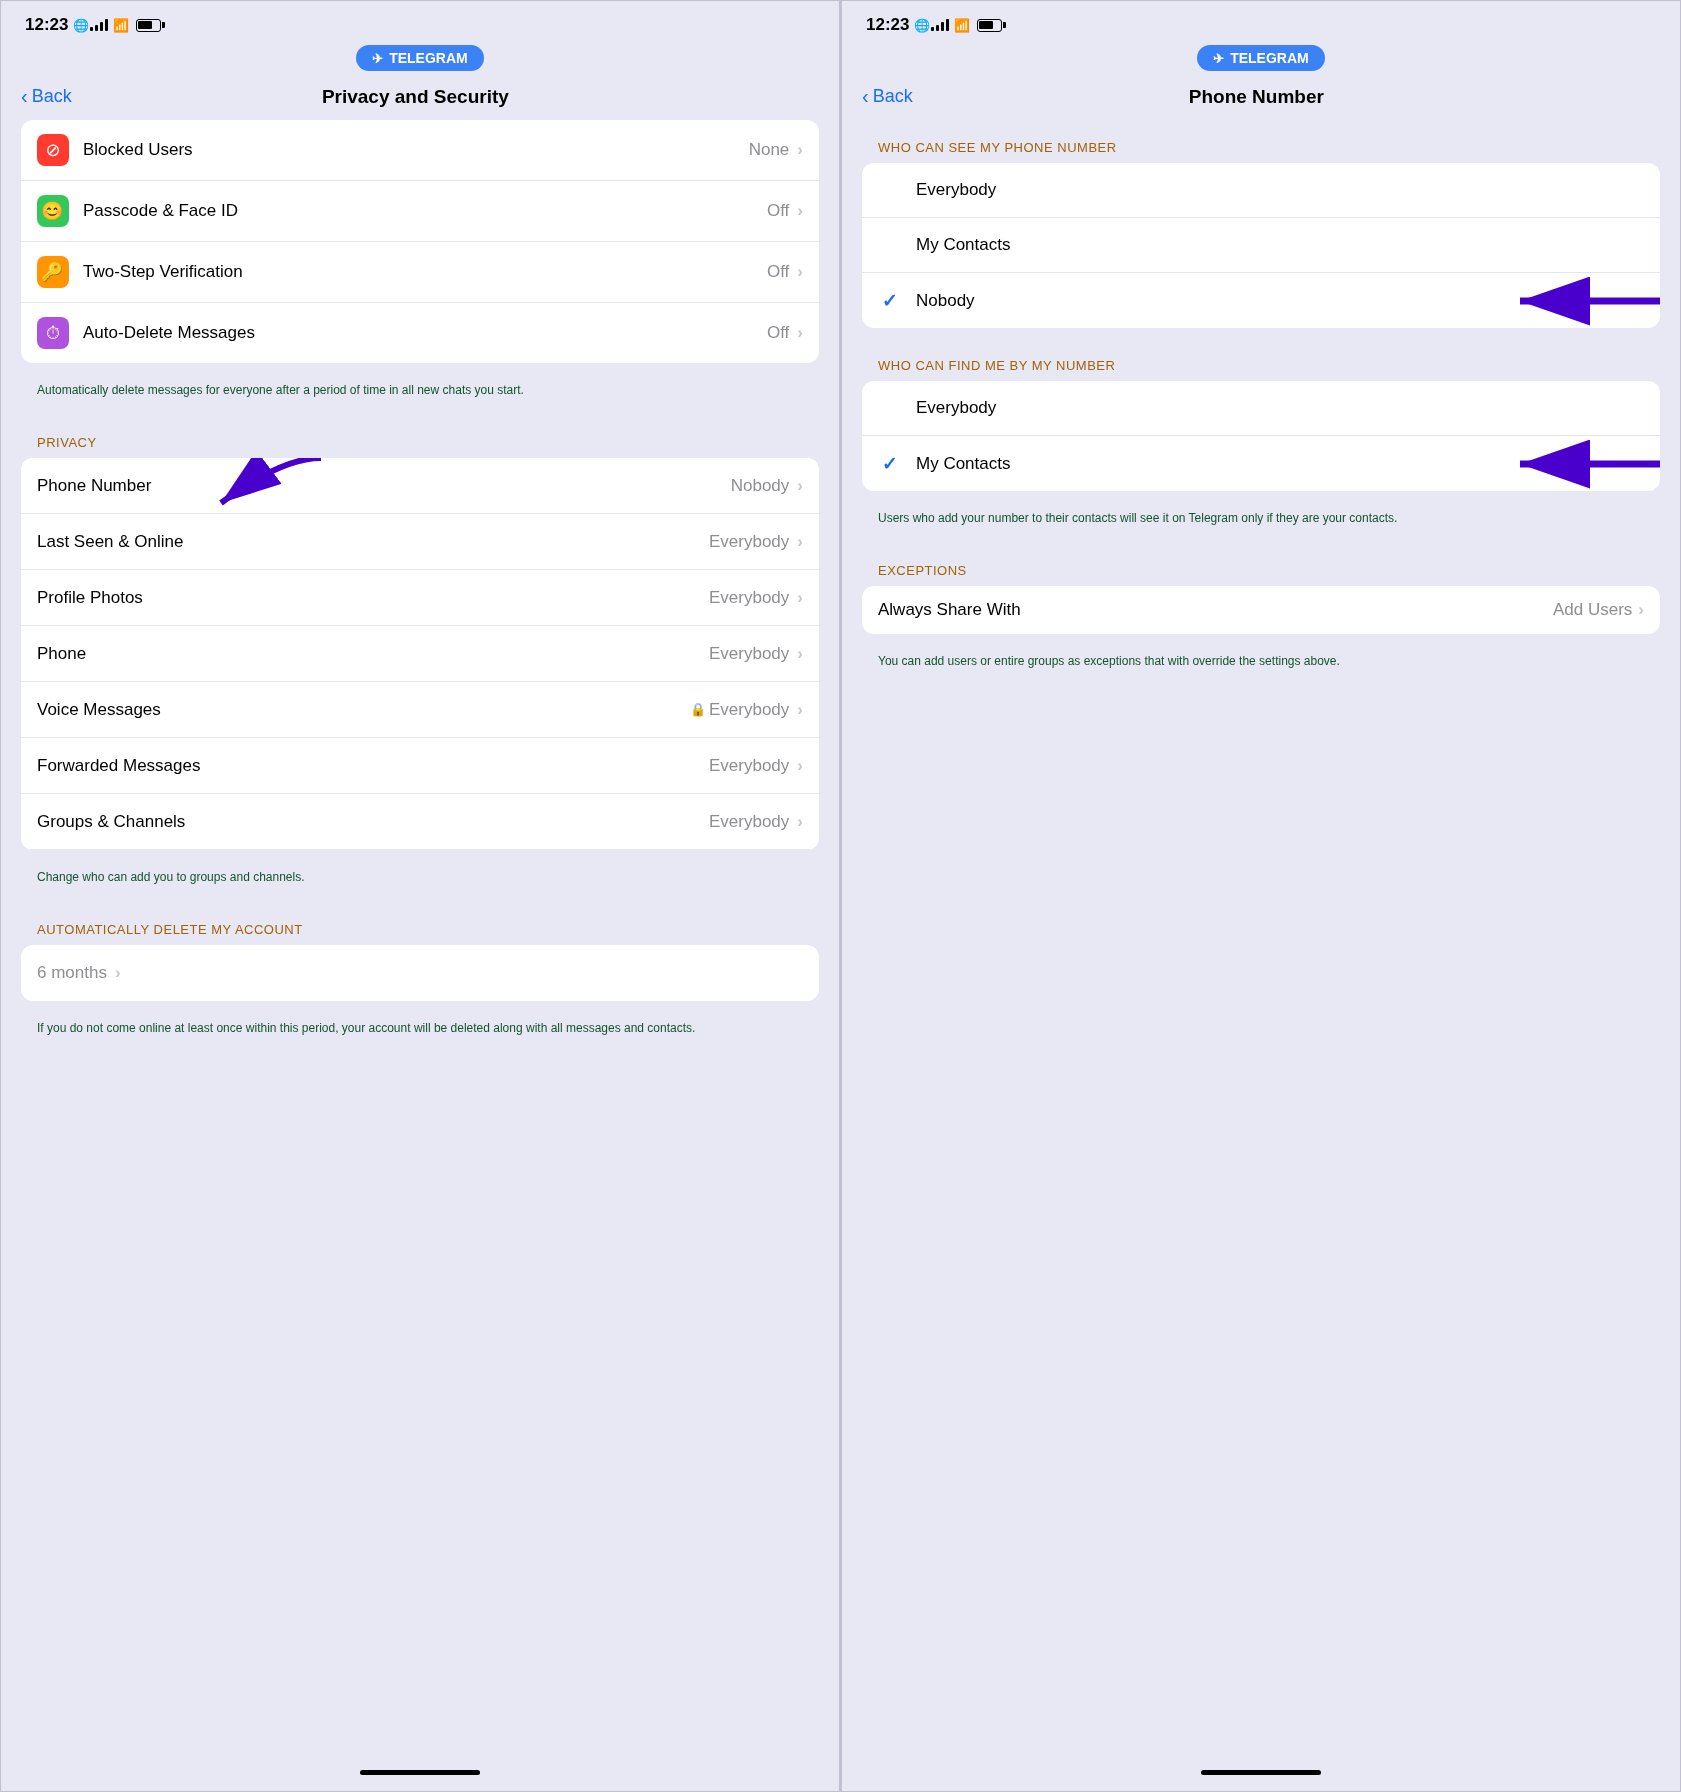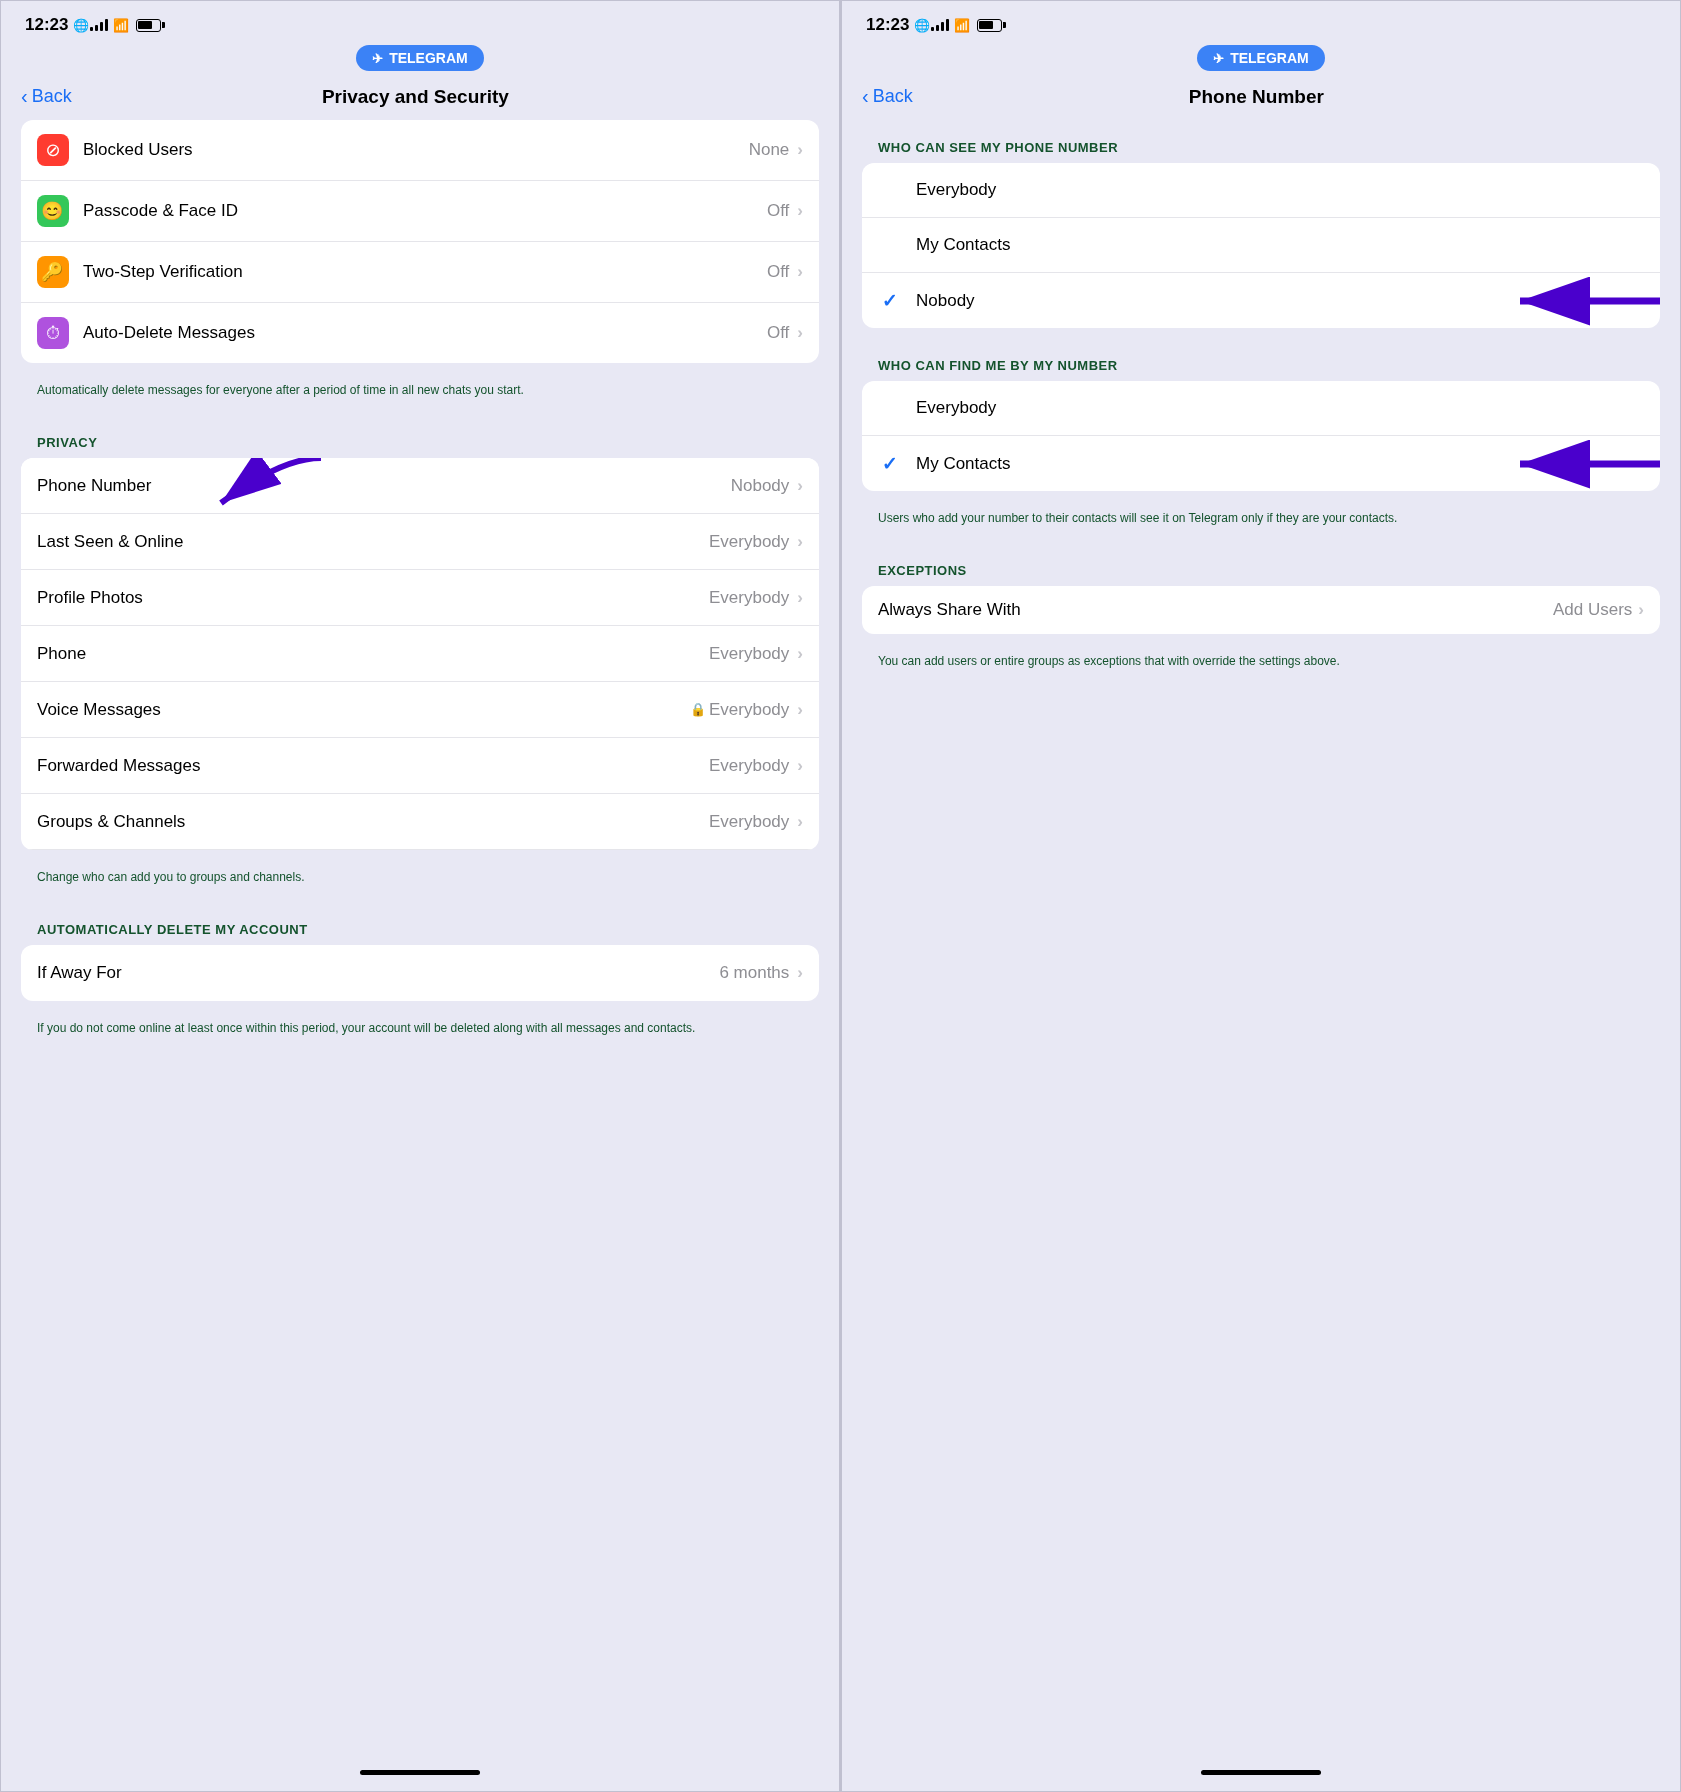--- a/index.html
+++ b/index.html
@@ -187,22 +187,22 @@
       color: #8e8e93;
     }
     .settings-chevron {
       color: #c7c7cc;
       font-size: 17px;
       font-weight: 600;
     }
 
     .section-label {
       font-size: 13px;
-      font-weight: 700;
-      color: #14532d;
+      font-weight: 400;
+      color: #a16207;
       text-transform: uppercase;
       letter-spacing: 0.5px;
       padding: 20px 16px 8px 16px;
     }
     .section-footer {
       font-size: 12px;
       color: #14532d;
       padding: 8px 16px 16px 16px;
       line-height: 1.5;
     }
@@ -423,21 +423,20 @@
         <path d="M 240,10 Q 200,10 140,55" stroke="#4a00cc" stroke-width="6" fill="none" marker-end="url(#arrowhead-left)"></path>
       </svg>
     </div>
 
     <div class="section-footer">Change who can add you to groups and channels.</div>
 
     <div class="section-label">AUTOMATICALLY DELETE MY ACCOUNT</div>
 
     <div class="settings-group">
       <div class="settings-row">
-        <span class="settings-label">If Away For</span>
         <span class="settings-value">6 months</span>
         <span class="settings-chevron">›</span>
       </div>
     </div>
 
     <div class="section-footer">If you do not come online at least once within this period, your account will be deleted along with all messages and contacts.</div>
   </div>
 
   <div class="home-indicator">
     <div class="home-bar"></div>

